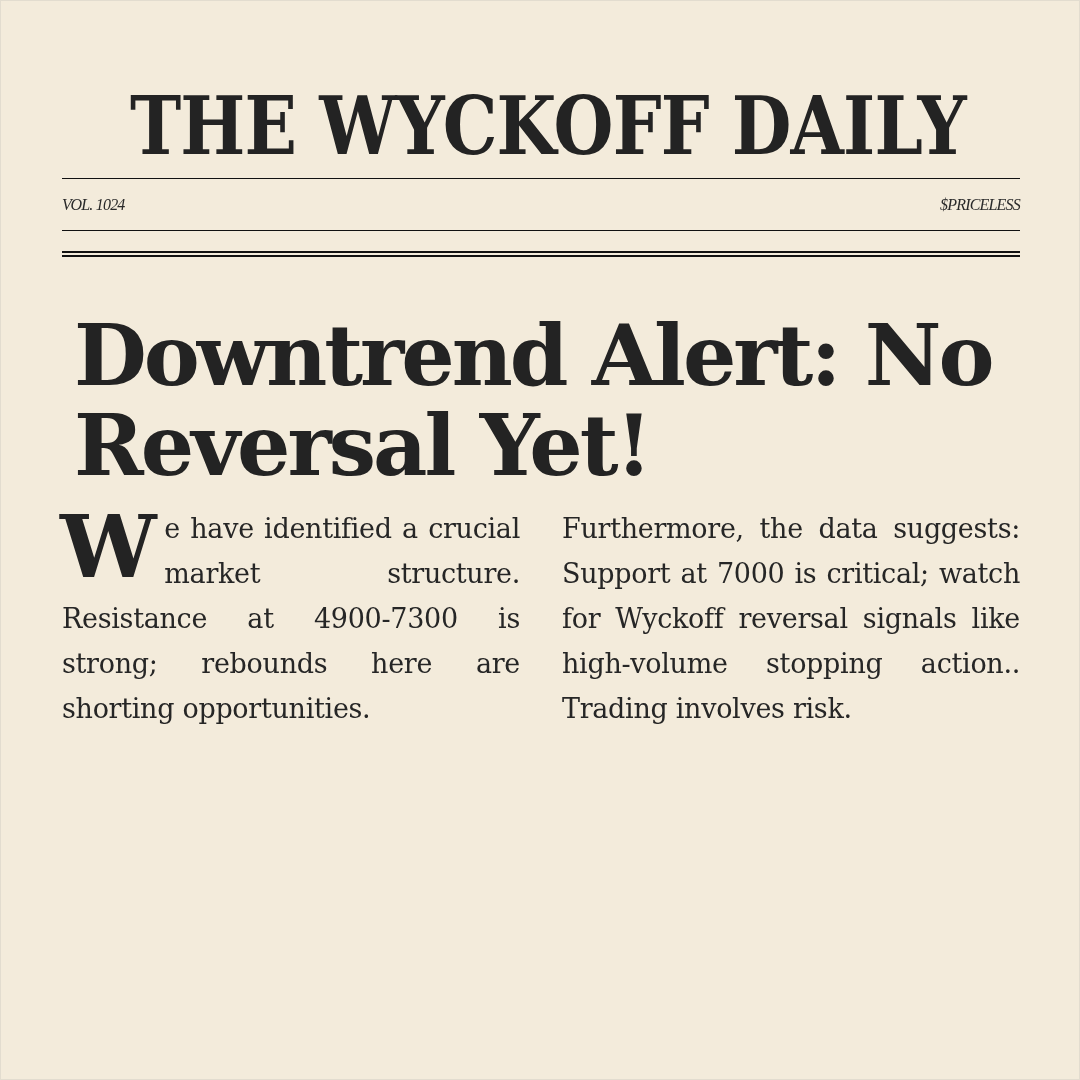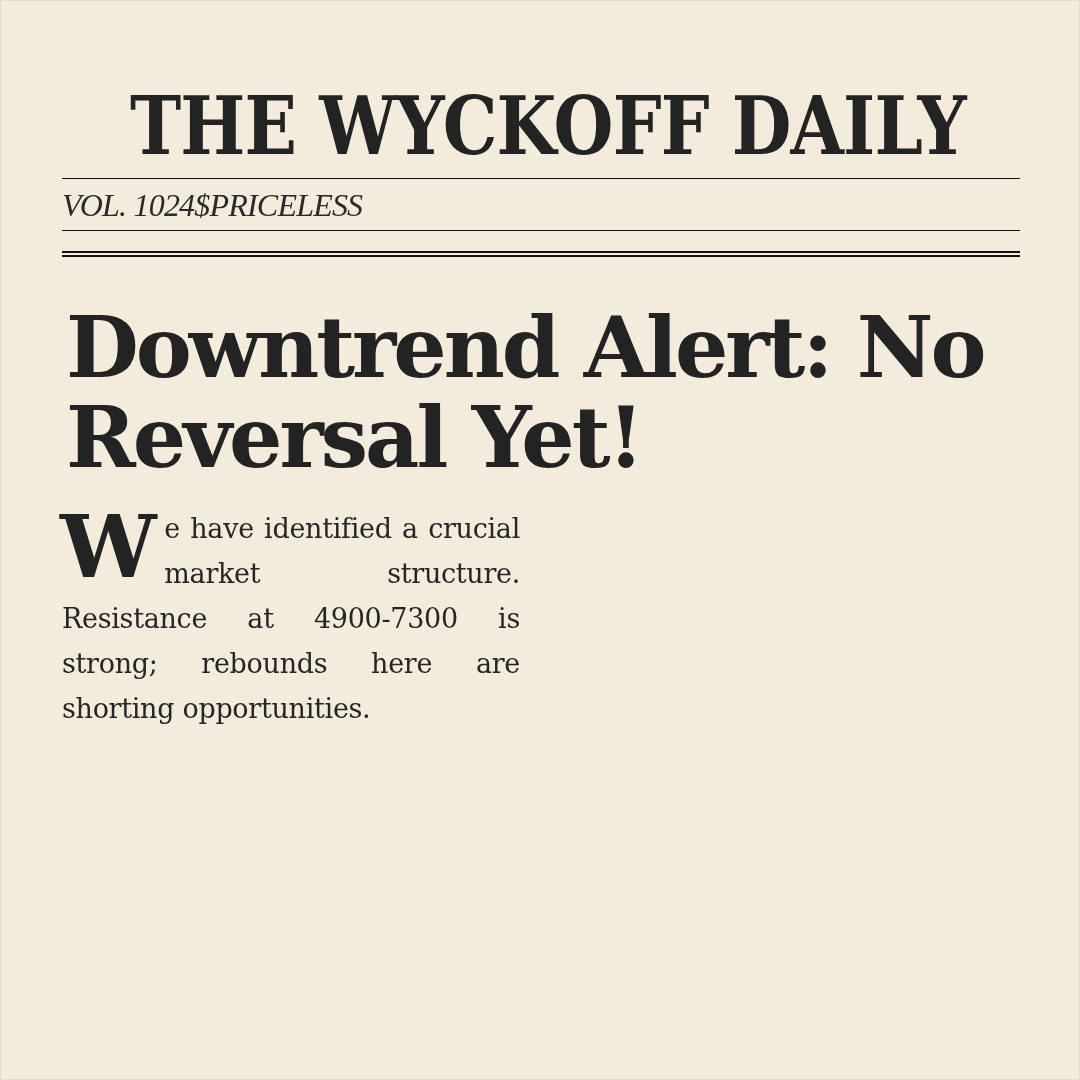--- a/index.html
+++ b/index.html
@@ -52,24 +52,25 @@
     .rule.mid { top: 229px; }
     .rule.dbl1 { top: 250px; border-top-width: 2.5px; }
     .rule.dbl2 { top: 254px; border-top-width: 2.5px; }
     .infobar {
       position: absolute;
       top: 186px;
       left: 0;
       width: 958px;
       height: 36px;
       display: flex;
+      justify-content: space-between;
       align-items: center;
       font-family: "Liberation Serif", serif;
       font-style: italic;
-      font-size: 32px;
+      font-size: 16px;
       letter-spacing: -0.8px;
       color: #2a2a2a;
     }
     .infobar .item {
       display: inline-block;
     }
     .infobar .center {
       position: absolute;
       left: 0;
       right: 0;
@@ -83,21 +84,21 @@
     .headline {
       position: absolute;
       top: 298px;
       left: 0;
       width: 958px;
       font-family: "DejaVu Serif", "Liberation Serif", serif;
       font-weight: bold;
       font-size: 84px;
       line-height: 90px;
       letter-spacing: -3px;
-      margin: 4px;
+      margin: 12px;
     }
     .columns {
       position: absolute;
       top: 505px;
       left: 0;
       width: 958px;
       display: flex;
       justify-content: space-between;
     }
     .col {
@@ -138,15 +139,16 @@
   </div>
 
   <div class="rule mid"></div>
   <div class="rule dbl1"></div>
   <div class="rule dbl2"></div>
 
   <h1 class="headline">Downtrend Alert: No Reversal Yet!</h1>
 
   <div class="columns">
     <p class="col"><span class="dropcap">W</span><span>e have identified a crucial market structure. Resistance at 4900-7300 is strong; rebounds here are shorting opportunities.</span></p>
+    <p class="col"><span>Furthermore, the data suggests: Support at 7000 is critical; watch for Wyckoff reversal signals like high-volume stopping action.. Trading involves risk.</span></p>
   </div>
 
 </div>
 
 </body></html>

